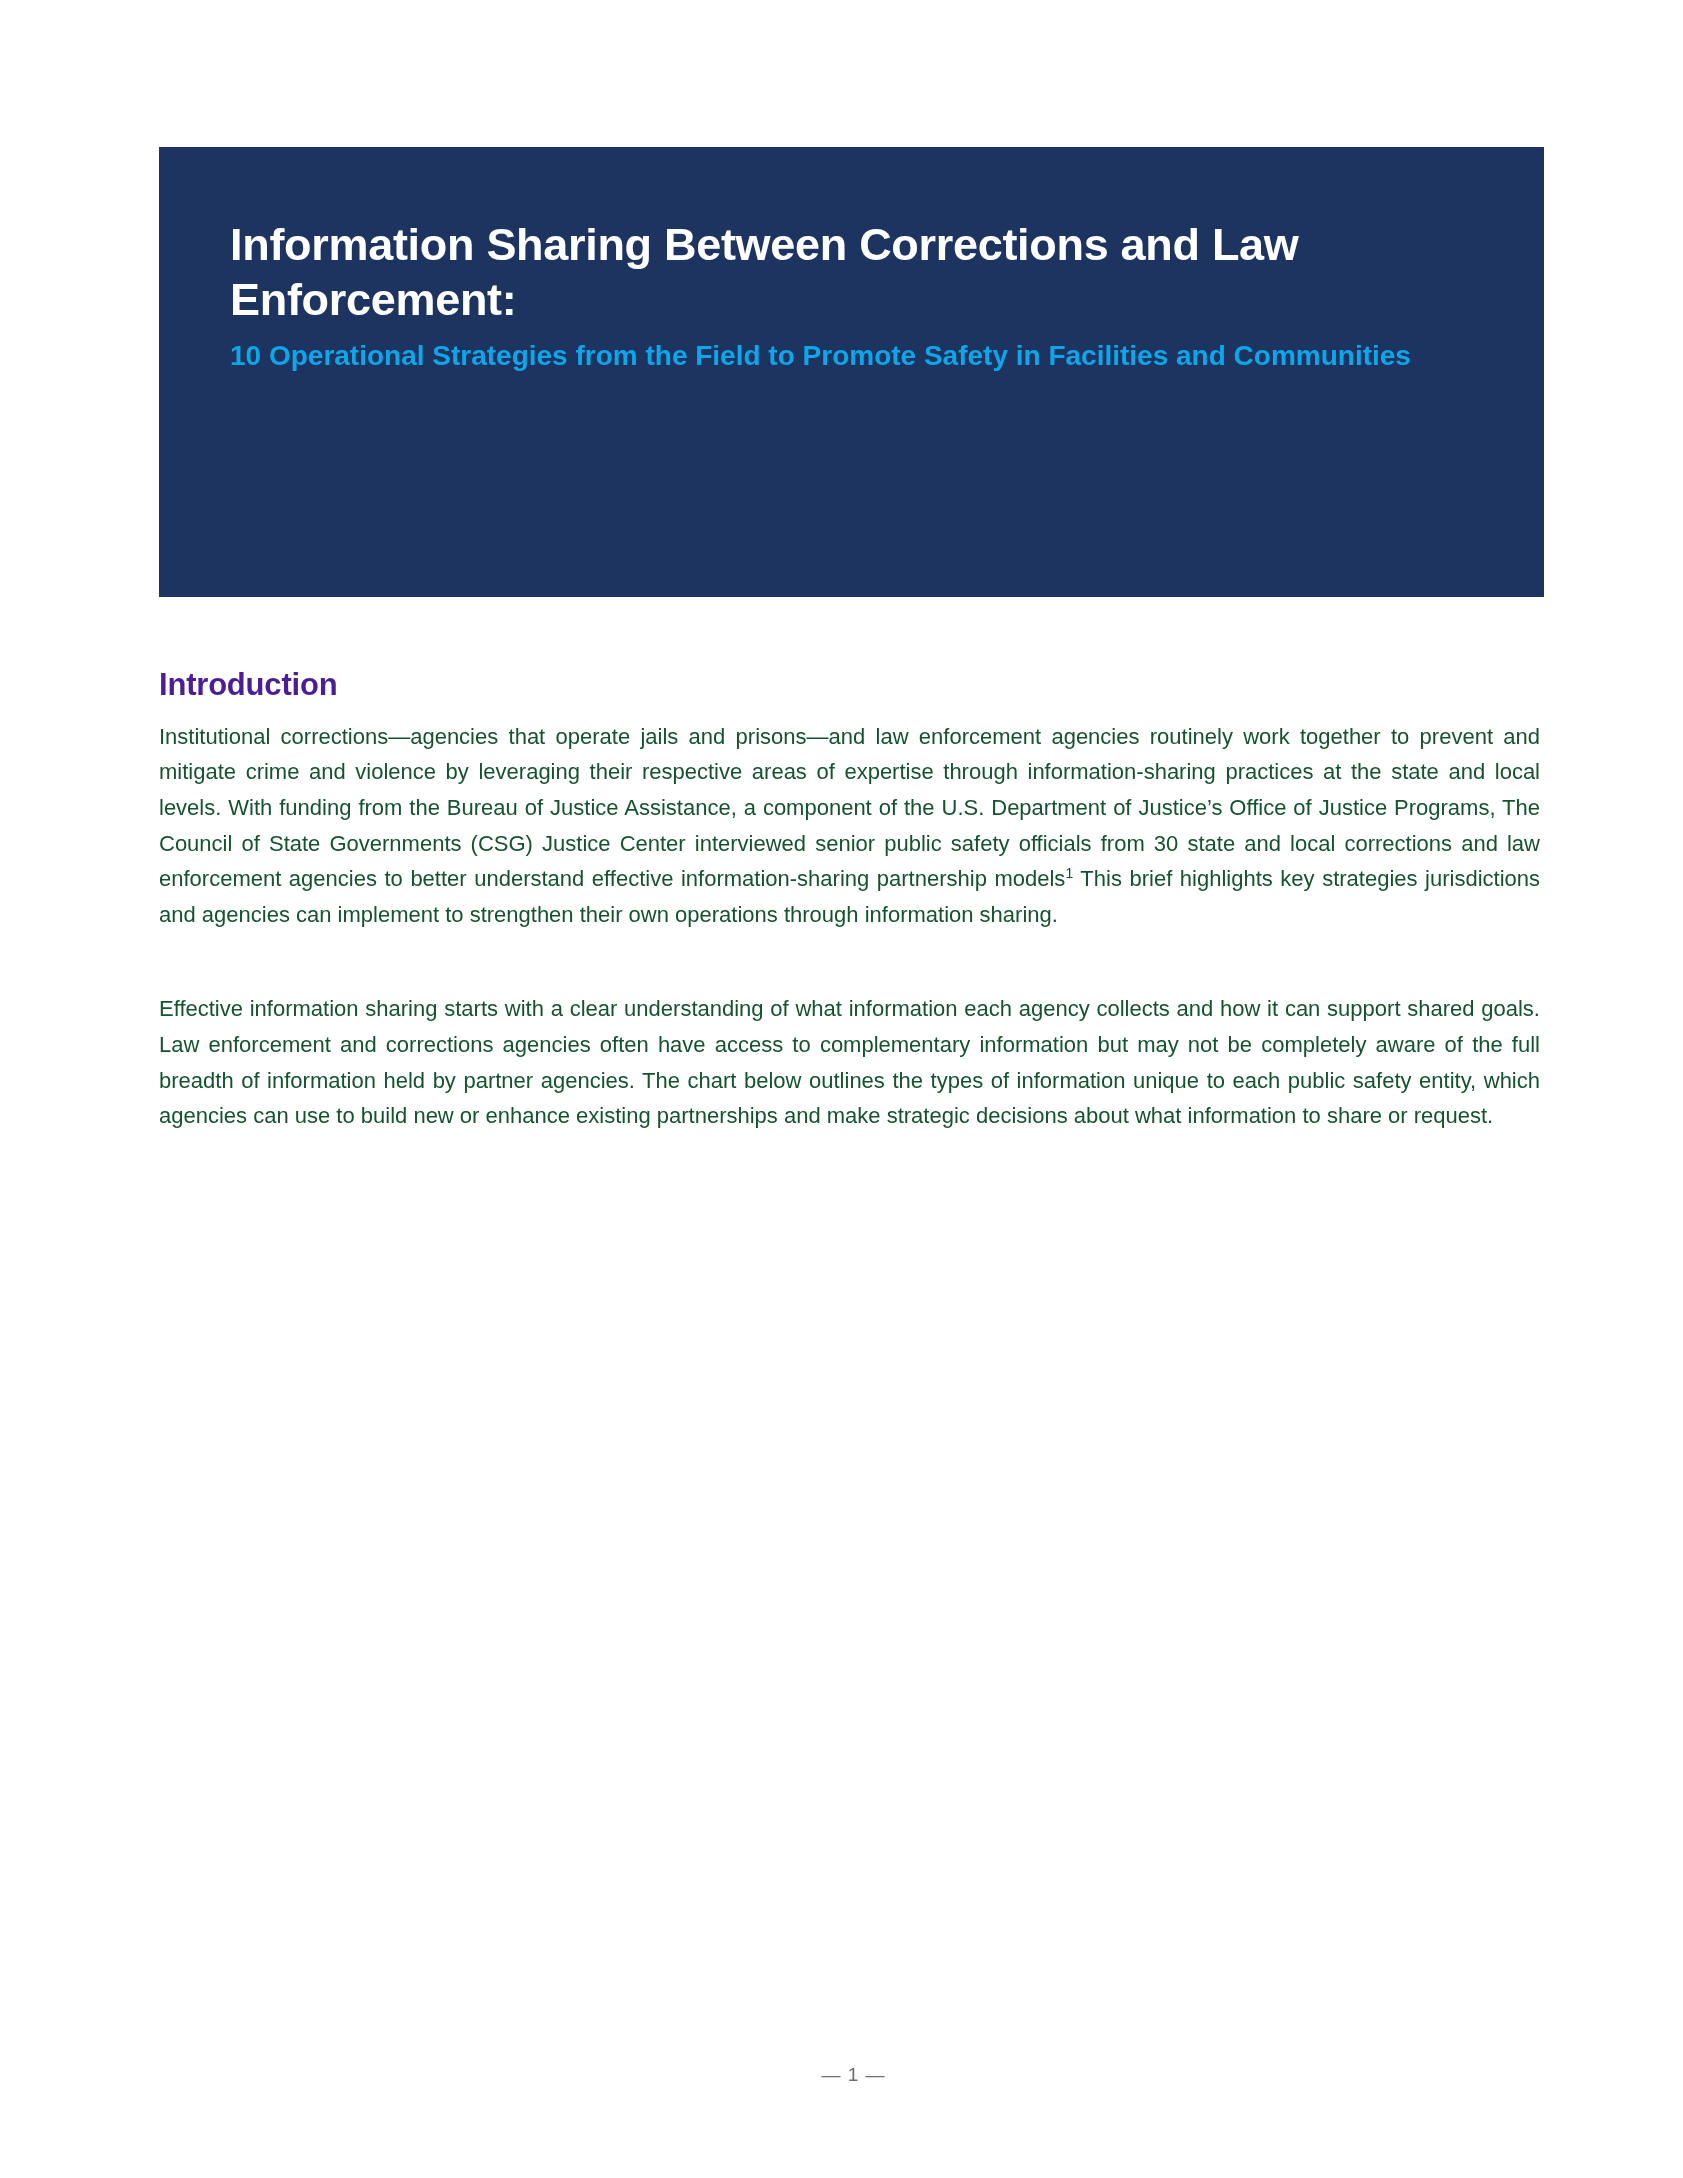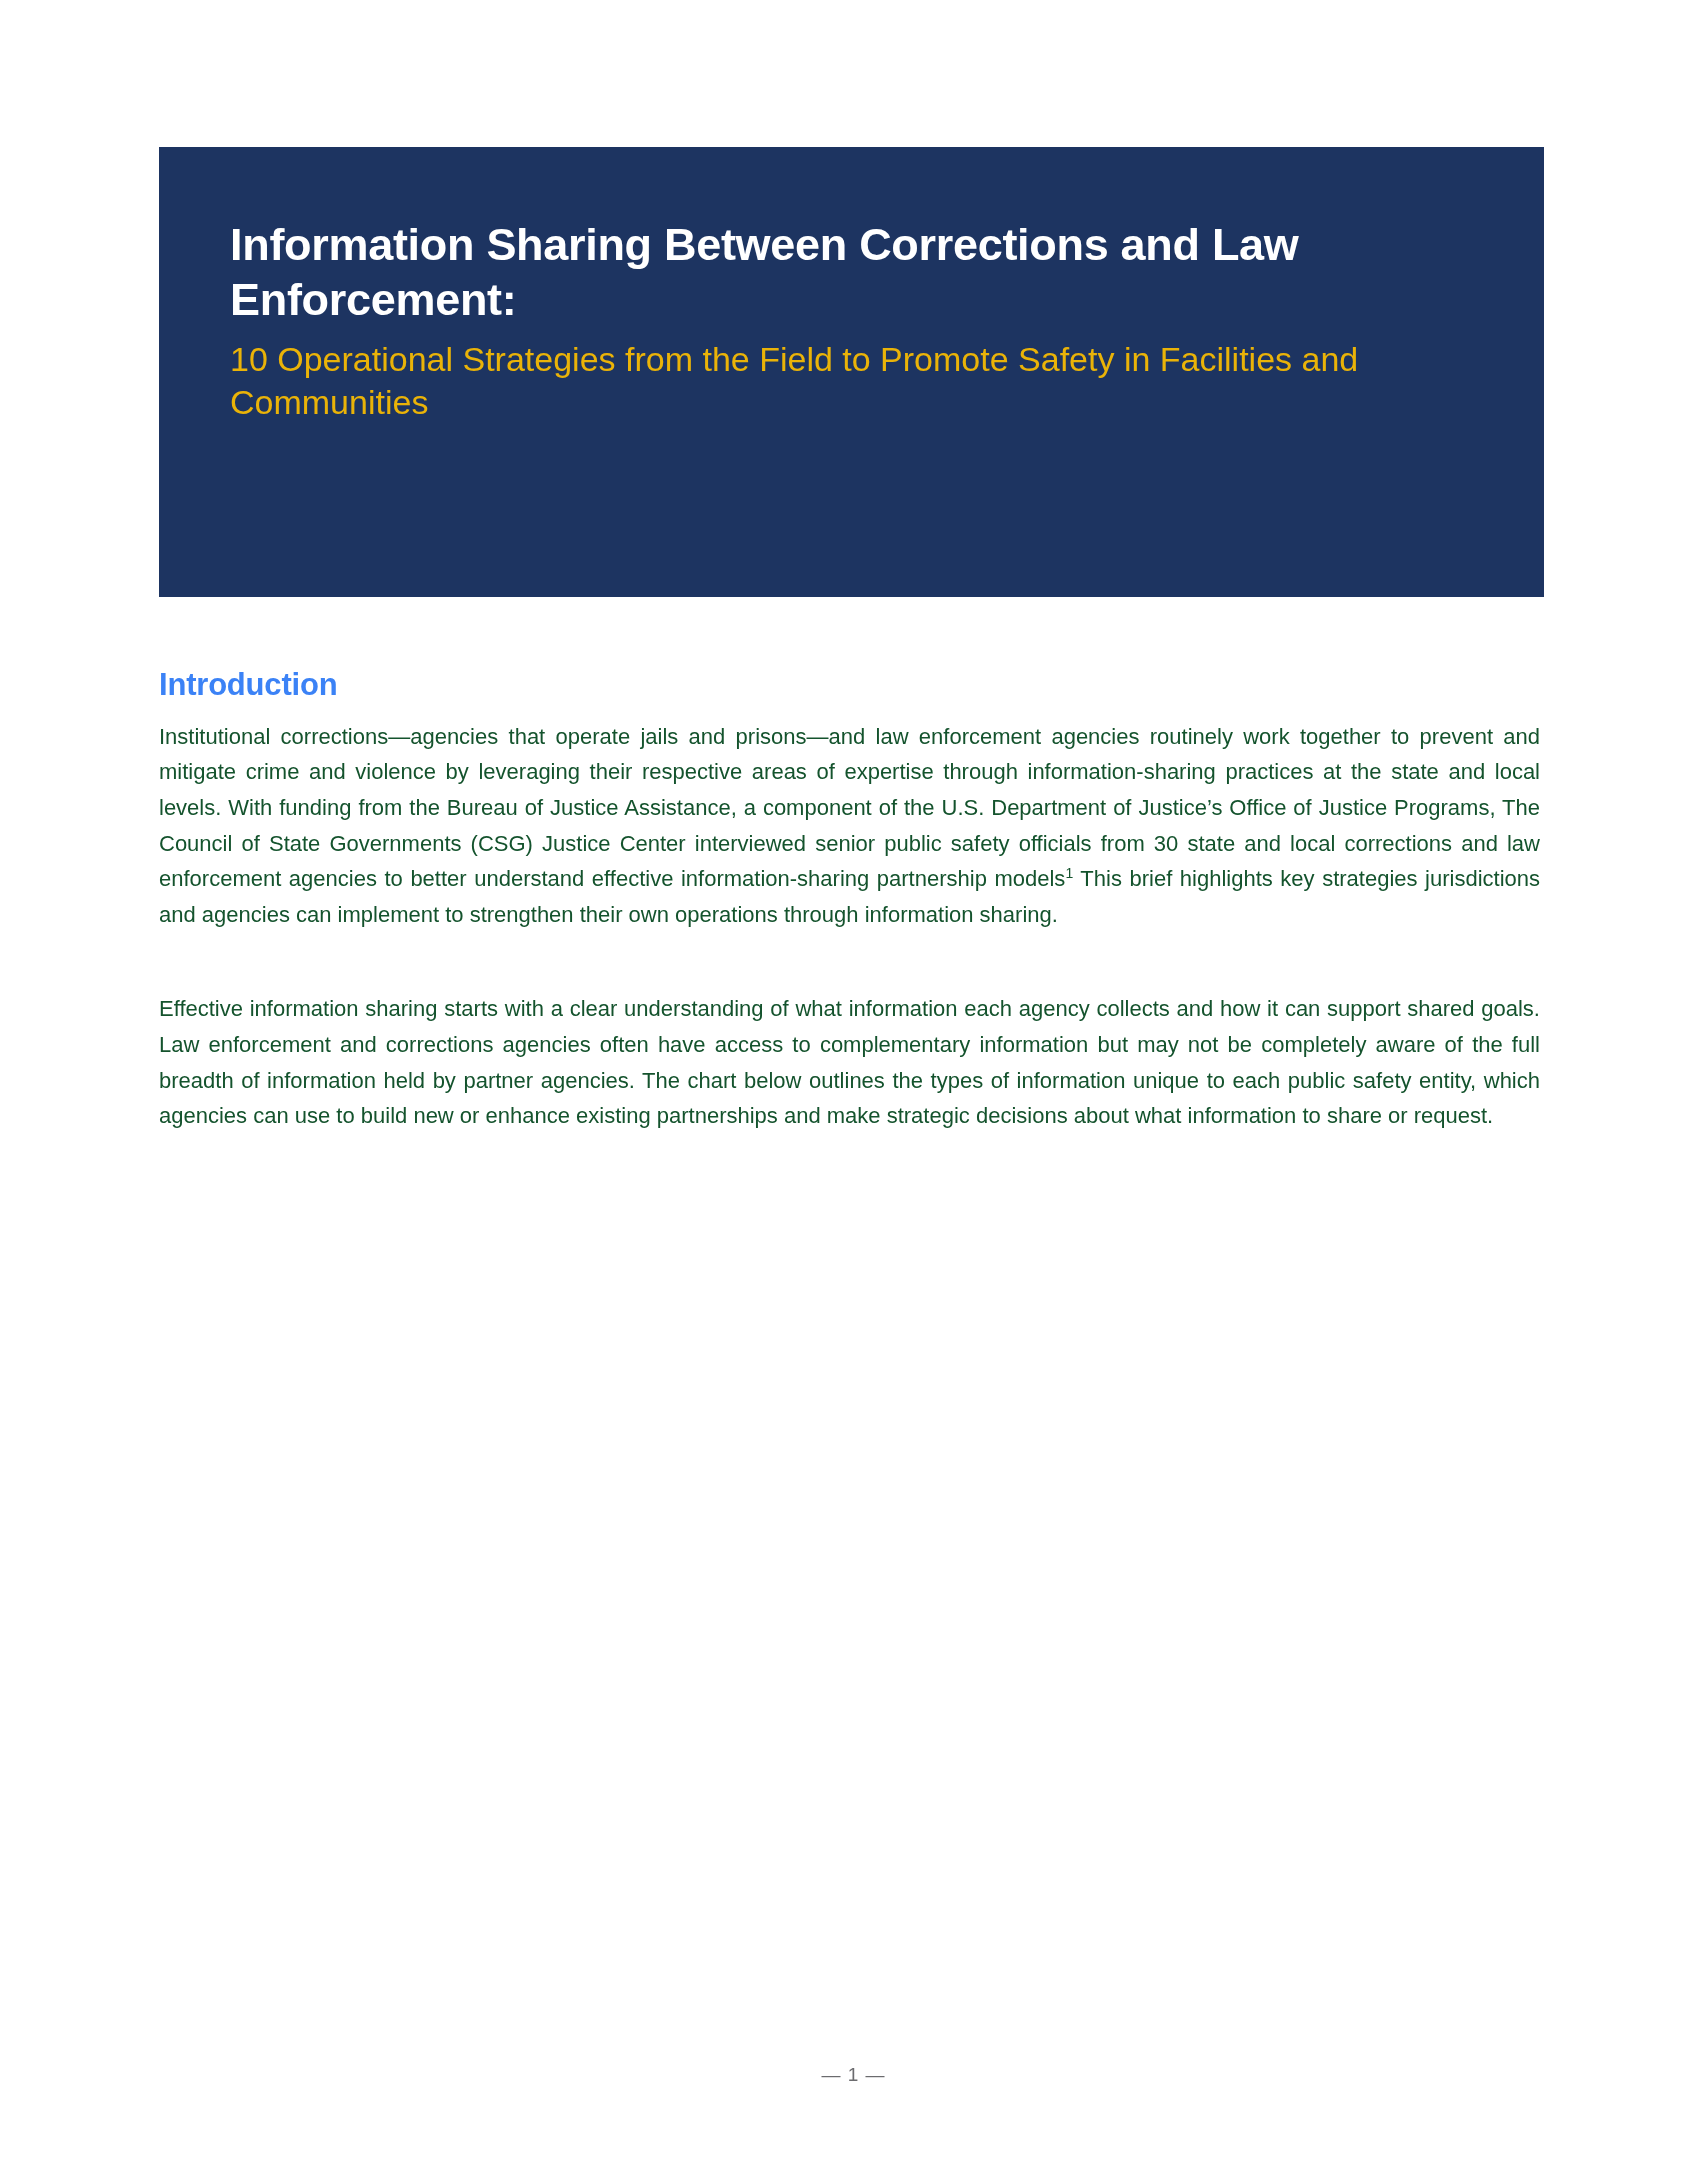--- a/index.html
+++ b/index.html
@@ -37,38 +37,38 @@
   }
   .banner-title {
     font-size: 45px;
     line-height: 1.22;
     font-weight: bold;
     color: #ffffff;
     letter-spacing: -0.3px;
     margin: 0;
   }
   .banner-subtitle {
-    font-size: 34px;
+    font-size: 28px;
     line-height: 1.28;
-    font-weight: normal;
-    color: #eab308;
+    font-weight: bold;
+    color: #0ea5e9;
     letter-spacing: 0px;
     margin: 10px 0 0 0;
   }
   
   .content {
     position: absolute;
     left: 147px;
     top: 665px;
     width: 1386px;
   }
   h2.section-heading {
     font-size: 31px;
     font-weight: bold;
-    color: #3b82f6;
+    color: #4c1d95;
     margin: 0 0 14px 0;
     line-height: 1.28;
     letter-spacing: -0.2px;
   }
   h2.section-heading.wide {
     width: 1332px;
   }
   p.body-text {
     font-size: 22px;
     line-height: 1.62;

